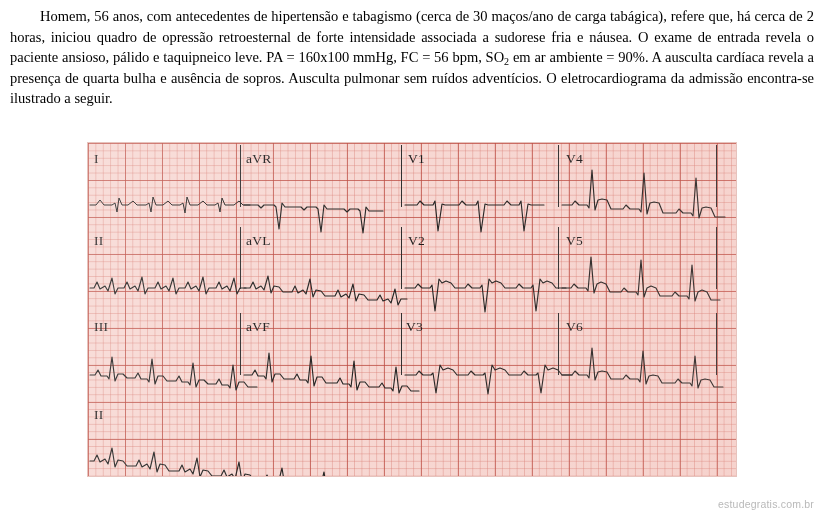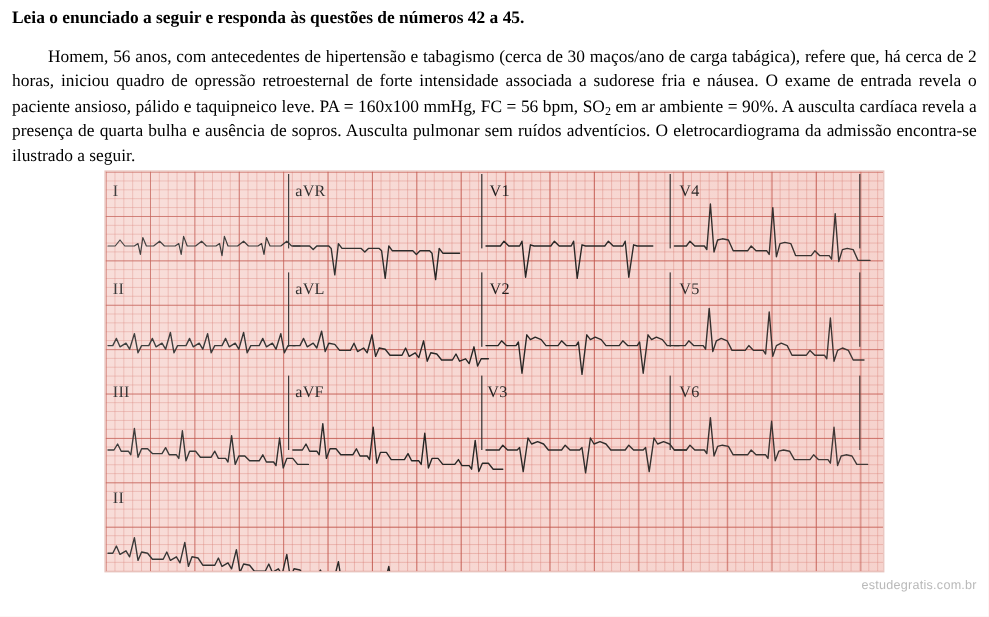--- a/index.html
+++ b/index.html
@@ -96,35 +96,32 @@
     stroke-width: 1;
   }
   .divider {
     position: absolute;
     background: #2a2a2a;
     width: 1px;
   }
   .watermark {
     position: absolute;
     right: 10px;
-    bottom: 20px;
+    bottom: 4px;
     font-family: "Liberation Sans", sans-serif;
     font-size: 10.5px;
     color: #b9b9b9;
     letter-spacing: .2px;
   }
 </style>
 </head>
 <body>
 
 <div class="page">
 
-  <p class="instruction">
-    <span>Leia o enunciado a seguir e responda às questões de números 42 a 45.</span>
-  </p>
 
   <p class="stem"><span>Homem, 56 anos, com antecedentes de hipertensão e tabagismo (cerca de 30 maços/ano de carga tabágica), refere que, há cerca de 2 horas, iniciou quadro de opressão retroesternal de forte intensidade associada a sudorese fria e náusea. O exame de entrada revela o paciente ansioso, pálido e taquipneico leve. PA = 160x100 mmHg, FC = 56 bpm, SO</span><sub>2</sub><span> em ar ambiente = 90%. A ausculta cardíaca revela a presença de quarta bulha e ausência de sopros. Ausculta pulmonar sem ruídos adventícios. O eletrocardiograma da admissão encontra-se ilustrado a seguir.</span></p>
 
   <div class="ecg-wrap">
     <div class="ecg-grid-fine"></div>
     <div class="ecg-grid-coarse"></div>
 
     <span class="lead-label" style="left:6px;  top:8px;">I</span>
     <span class="lead-label" style="left:158px;top:8px;">aVR</span>
     <span class="lead-label" style="left:320px;top:8px;">V1</span>

